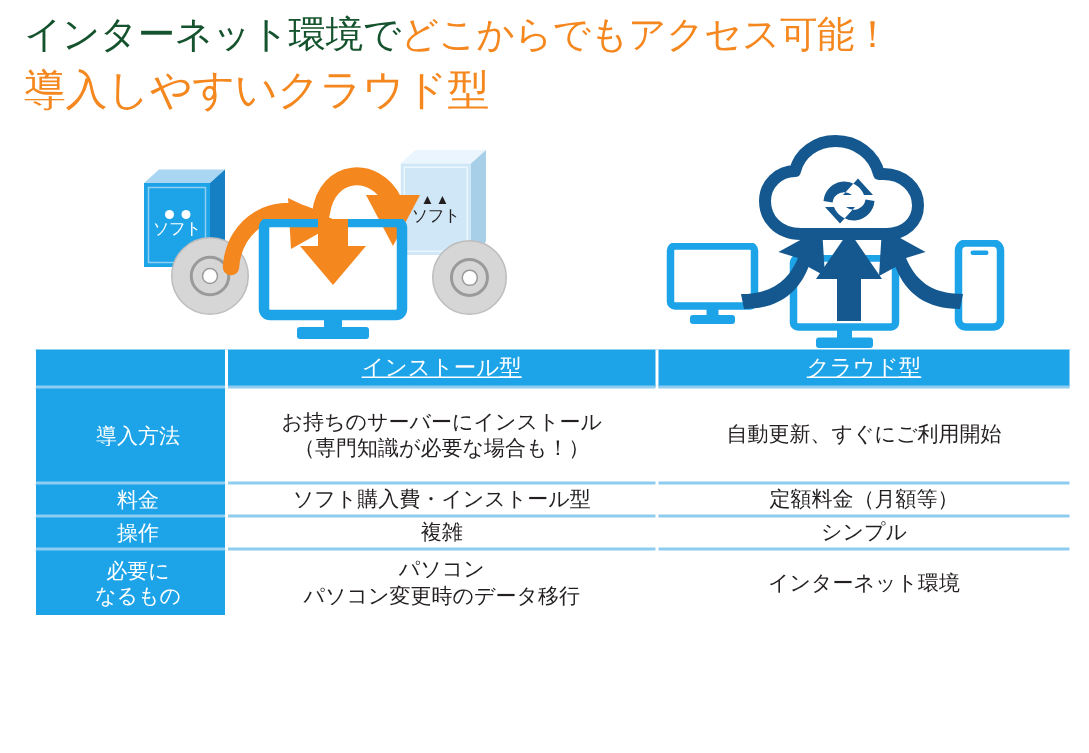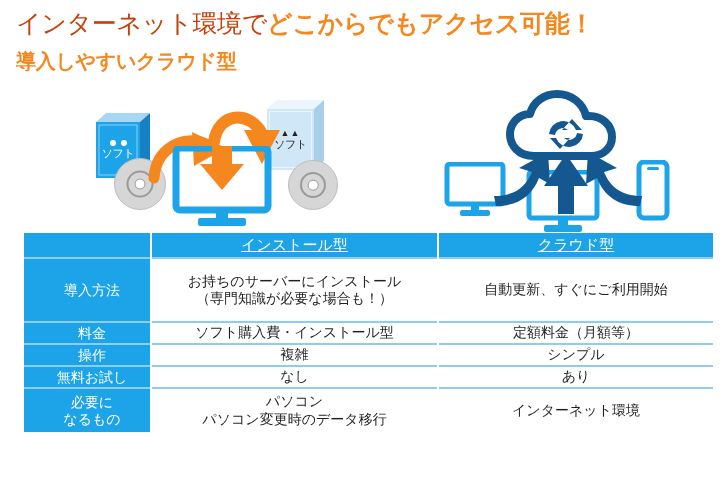--- a/index.html
+++ b/index.html
@@ -8,23 +8,23 @@
     font-family:"Liberation Sans","DejaVu Sans",sans-serif;
     -webkit-font-smoothing:antialiased;
   }
   .page{position:relative;width:726px;height:502px;}
 
   
   .heading{position:absolute;left:16px;top:8px;width:700px;}
   .h-line{white-space:nowrap;line-height:1.22;}
   .h1{font-size:25px;}
   .h2{font-size:27px;margin-top:4px;}
-  .t-black{color:#c2410c;font-weight:400;letter-spacing:-.3px;}
-  .t-orange{color:#F5871F;font-weight:700;letter-spacing:-.3px;text-align:center;}
-  .h2 .t-orange{font-size:20px;}
+  .t-black{color:#14532d;font-weight:400;letter-spacing:-.3px;}
+  .t-orange{color:#F5871F;font-weight:400;letter-spacing:-.3px;text-align:center;}
+  .h2 .t-orange{font-size:28px;}
 
   
   .illus{position:absolute;left:0;top:88px;width:726px;height:145px;}
   .art{position:absolute;}
 
   .swbox{position:absolute;}
   .swbox .face{
     position:absolute;left:0;top:0;width:100%;height:100%;
     display:flex;flex-direction:column;align-items:center;justify-content:center;
     box-sizing:border-box;
@@ -192,25 +192,20 @@
       </tr>
 
 
       <tr class="r-std">
         <td class="c-lab lab">操作</td>
         <td class="c-ins val">複雑</td>
         <td class="c-cld val">シンプル</td>
       </tr>
 
 
-      <tr class="r-std">
-        <td class="c-lab lab">無料お試し</td>
-        <td class="c-ins val">なし</td>
-        <td class="c-cld val">あり</td>
-      </tr>
 
       <tr class="r-last">
         <td class="c-lab lab" style="white-space:pre-line;">必要に
 なるもの</td>
         <td class="c-ins val" style="white-space:pre-line;">パソコン
 パソコン変更時のデータ移行</td>
         <td class="c-cld val">インターネット環境</td>
       </tr>
     </tbody>
   </table>

